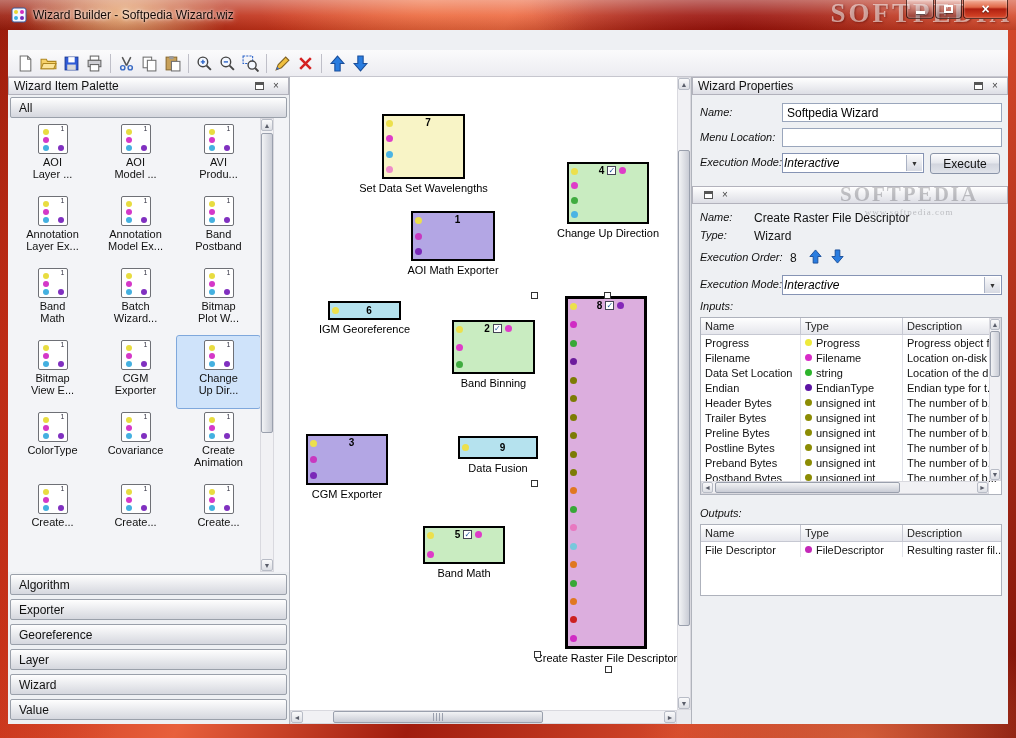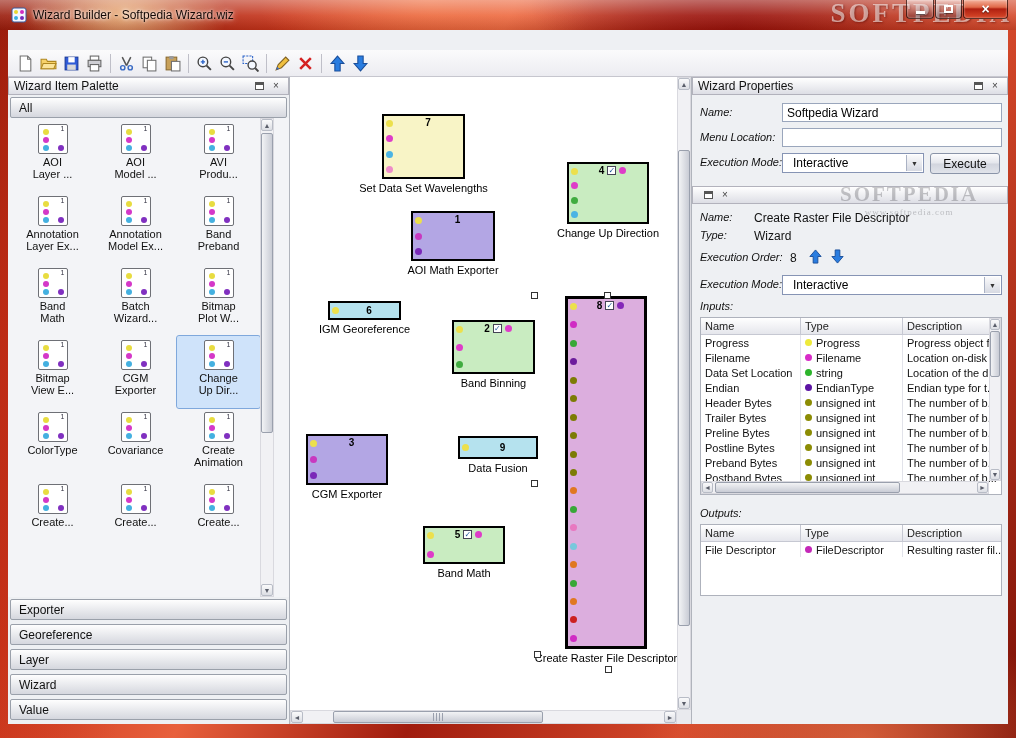--- a/index.html
+++ b/index.html
@@ -102,21 +102,21 @@
   .node-label { position:absolute; font-size:11px; color:#000; white-space:nowrap; transform:translateX(-50%); }
   .handle { position:absolute; width:7px; height:7px; background:#fff; border:1px solid #333; }
 
   
   .props { width:316px; flex:none; position:relative; background:#eef0f3; }
   .prow-label { position:absolute; left:8px; font-size:11px; color:#111; white-space:nowrap;font-style:italic; }
   .prow-value { position:absolute; font-size:12px; color:#111; white-space:nowrap; }
   .tinput { position:absolute; left:90px; right:6px; height:19px; border:1px solid #9aa6bc; background:#fff;
     font-size:12px; font-family:"Liberation Sans",sans-serif; padding:0 4px; }
   .combo { position:absolute; height:20px; background:#fff; border:1px solid #8694b4; font-size:12px;
-    display:flex; align-items:center; padding-left:10px; }
+    display:flex; align-items:center; padding-left:1px;font-style:italic; }
   .combo-arrow { position:absolute; right:1px; top:1px; bottom:1px; width:16px;
     background:linear-gradient(#fafafb,#d6d9e2); border-left:1px solid #aab2c4;
     display:flex; align-items:center; justify-content:center; font-size:7px; color:#333; }
   .btn { position:absolute; height:21px; border:1px solid #8a94a8; border-radius:3px; font-size:12px; color:#111;
     background:linear-gradient(#fdfdfe,#e4e6ec 48%,#d2d5de 52%,#e0e3ea); display:flex; align-items:center; justify-content:center; }
   .spin { position:absolute; width:16px; height:16px; }
   .spin svg { width:15px; height:15px; }
 
   .ptable { position:absolute; background:#fff; border:1px solid #aeb2bc; overflow:hidden; }
   .trow { display:flex; height:15px; align-items:center; }
@@ -376,21 +376,21 @@
               <div class="pcell">
                 <div class="picon">
                   <span class="pd" style="left:4px;top:4px;background:#e8dc40"></span>
                   <span class="pd" style="left:4px;top:12px;background:#d438c8"></span>
                   <span class="pd" style="left:4px;top:20px;background:#44b0e0"></span>
                   <span class="pd" style="left:19px;top:20px;background:#8030c0"></span>
                   <span class="pnum">1</span>
                 </div>
                 <div class="plabel">
                   <div>Band</div>
-                  <div>Preband</div>
+                  <div>Postband</div>
                 </div>
               </div>
               <div class="pcell">
                 <div class="picon">
                   <span class="pd" style="left:4px;top:4px;background:#e8dc40"></span>
                   <span class="pd" style="left:4px;top:12px;background:#d438c8"></span>
                   <span class="pd" style="left:4px;top:20px;background:#44b0e0"></span>
                   <span class="pd" style="left:19px;top:20px;background:#8030c0"></span>
                   <span class="pnum">1</span>
                 </div>
@@ -538,20 +538,21 @@
                 </div>
               </div>
             </div>
           <div class="sb-v" style="right:15px; top:0; bottom:0;">
             <div class="sb-arrow" style="top:0; left:0;">▲</div>
             <div class="sb-thumb" style="left:0; right:0; top:14px; height:300px;"></div>
             <div class="sb-arrow" style="bottom:0; left:0;">▼</div>
           </div>
         </div>
         <div>
+            <div class="catbar">Algorithm</div>
             <div class="catbar">Exporter</div>
             <div class="catbar">Georeference</div>
             <div class="catbar">Layer</div>
             <div class="catbar">Wizard</div>
             <div class="catbar">Value</div>
           </div>
       </div>
 
       <div class="canvaswrap">
         <div class="canvas-content">

